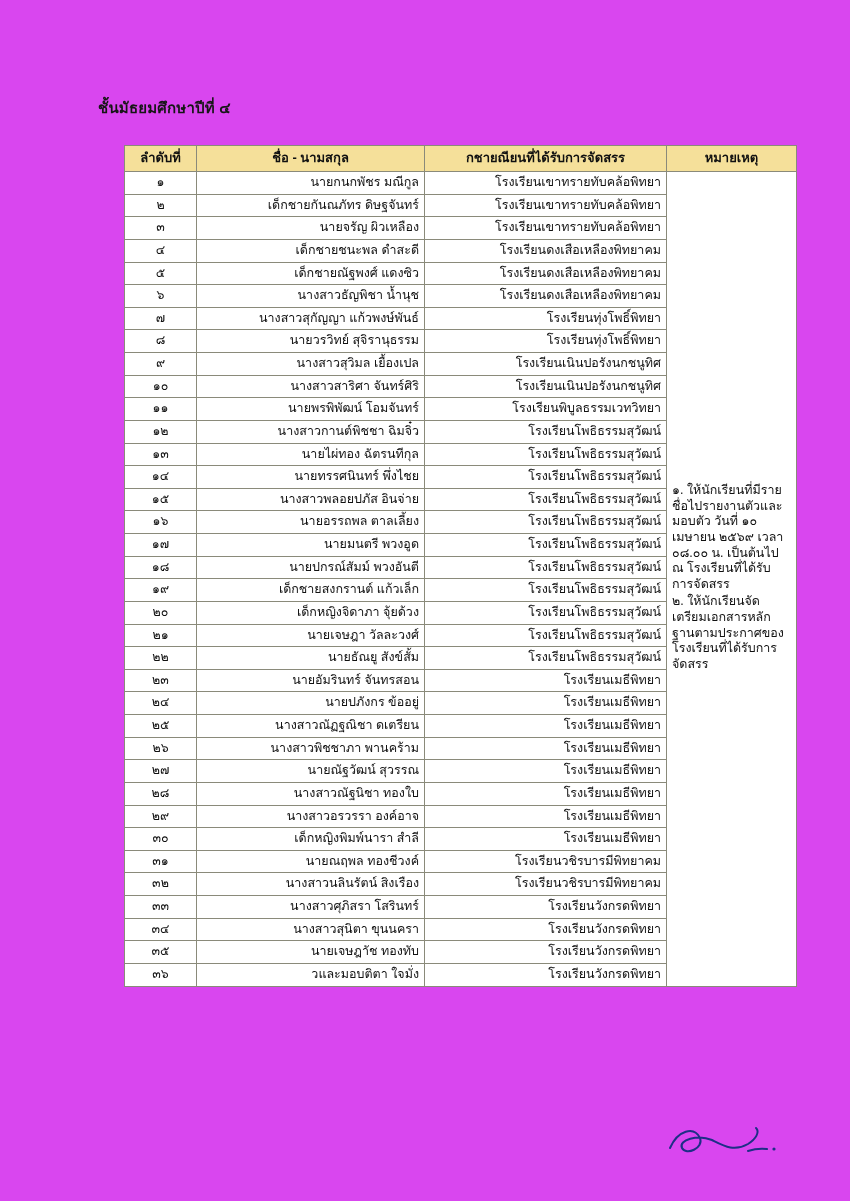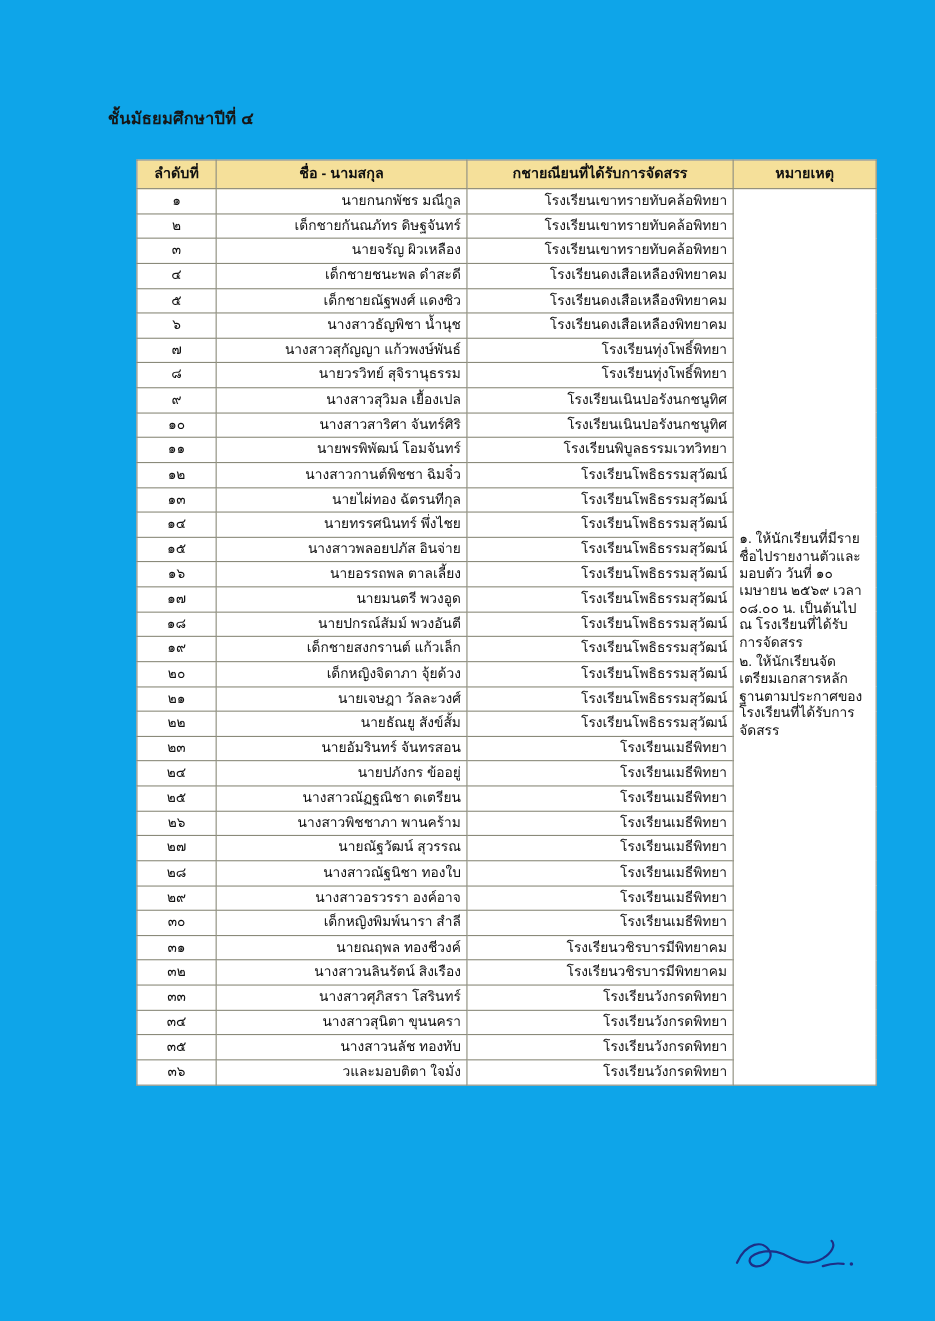--- a/index.html
+++ b/index.html
@@ -11,21 +11,21 @@
     width: 850px;
     height: 1201px;
     font-family: "Liberation Sans", sans-serif;
     color: #111111;
     position: relative;
     overflow: hidden;
   }
   .page {
     position: absolute;
     inset: 0;
-    background: #0ea5e9;
+    background: #d946ef;
   }
   .page-title {
     position: absolute;
     left: 98px;
     top: 96px;
     font-size: 15px;
     font-weight: bold;
     letter-spacing: 0.2px;
     color: #161616;
   }
@@ -293,21 +293,21 @@
             <td class="name">นางสาวศุภิสรา โสรินทร์</td>
             <td class="school">โรงเรียนวังกรดพิทยา</td>
           </tr>
           <tr>
             <td class="no">๓๔</td>
             <td class="name">นางสาวสุนิตา ขุนนครา</td>
             <td class="school">โรงเรียนวังกรดพิทยา</td>
           </tr>
           <tr>
             <td class="no">๓๕</td>
-            <td class="name">นางสาวนลัช ทองทับ</td>
+            <td class="name">นายเจษฎาัช ทองทับ</td>
             <td class="school">โรงเรียนวังกรดพิทยา</td>
           </tr>
           <tr>
             <td class="no">๓๖</td>
             <td class="name">วและมอบติตา ใจมั่ง</td>
             <td class="school">โรงเรียนวังกรดพิทยา</td>
           </tr>
         </tbody>
     </table>
   </div>

